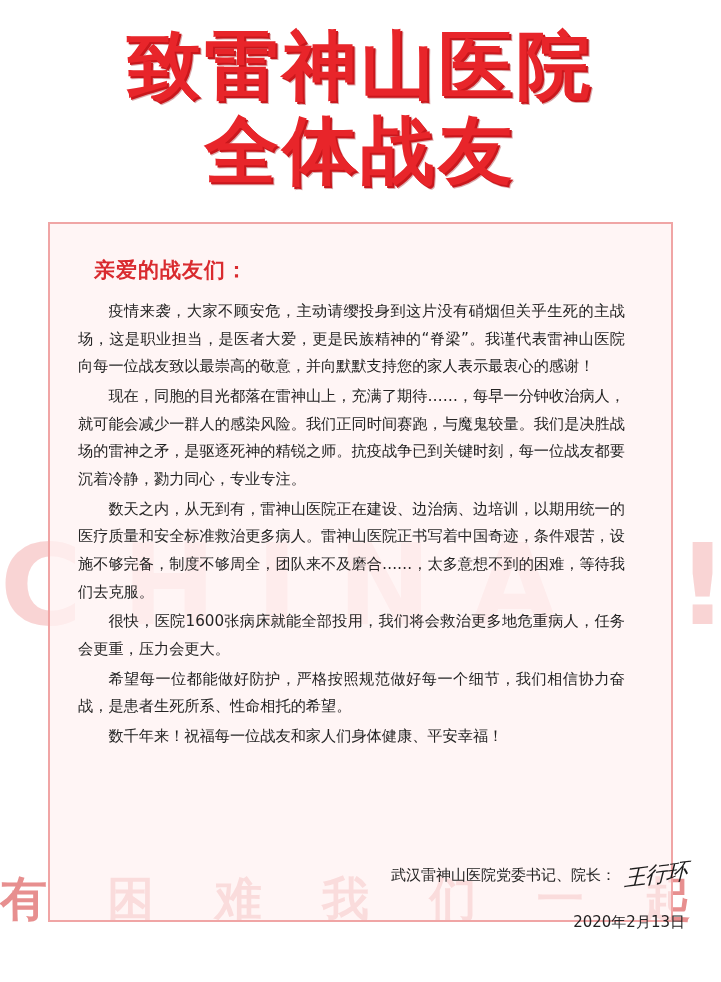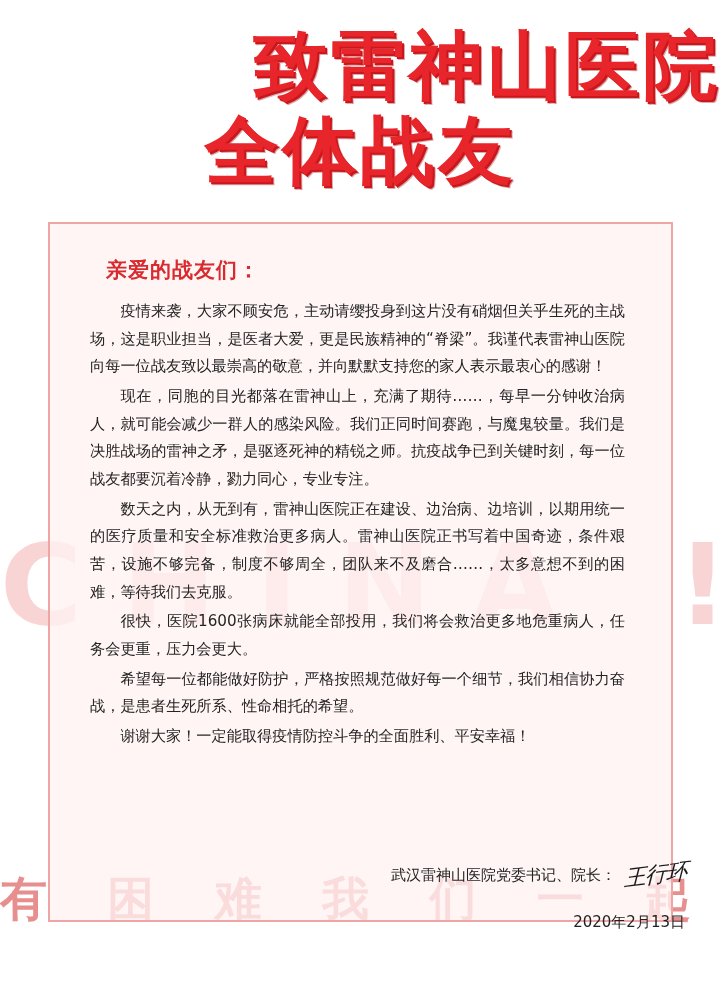--- a/index.html
+++ b/index.html
@@ -34,21 +34,21 @@
   .title-line {
     color: #e8252a;
     font-weight: bold;
     letter-spacing: 4px;
     line-height: 1.12;
     font-family: "DejaVu Sans", "Liberation Sans", sans-serif;
     text-shadow:
       2px 2px 0 #c9171c,
       3px 3px 0 rgba(150,10,14,0.35);
   }
-  .title-line-1 { font-size: 74px; text-align: right; }
+  .title-line-1 { font-size: 74px; }
   .title-line-2 { font-size: 74px; margin-top: 2px; text-align: center; }
 
   
   .watermark {
     position: absolute;
     left: 0;
     width: 721px;
     text-align: center;
     color: #f3b7b7;
     opacity: 0.75;
@@ -79,21 +79,21 @@
     left: 48px;
     width: 625px;
     height: 700px;
     background: rgba(255, 242, 242, 0.78);
     border: 2px solid #f0a5a5;
     box-sizing: border-box;
     z-index: 3;
   }
   .letter-inner {
     position: relative;
-    padding: 26px 30px 0 40px;
+    padding: 26px 30px 0 28px;
     height: 100%;
     box-sizing: border-box;
   }
 
   .salutation {
     color: #d92b2f;
     font-size: 21px;
     font-weight: bold;
     letter-spacing: 1px;
     margin: 6px 0 14px 16px;
@@ -161,21 +161,21 @@
 
   <div class="letter-card">
     <div class="letter-inner">
       <div class="salutation">亲爱的战友们：</div>
 
       <p class="para">疫情来袭，大家不顾安危，主动请缨投身到这片没有硝烟但关乎生死的主战场，这是职业担当，是医者大爱，更是民族精神的“脊梁”。我谨代表雷神山医院向每一位战友致以最崇高的敬意，并向默默支持您的家人表示最衷心的感谢！</p>
       <p class="para">现在，同胞的目光都落在雷神山上，充满了期待……，每早一分钟收治病人，就可能会减少一群人的感染风险。我们正同时间赛跑，与魔鬼较量。我们是决胜战场的雷神之矛，是驱逐死神的精锐之师。抗疫战争已到关键时刻，每一位战友都要沉着冷静，勠力同心，专业专注。</p>
       <p class="para">数天之内，从无到有，雷神山医院正在建设、边治病、边培训，以期用统一的医疗质量和安全标准救治更多病人。雷神山医院正书写着中国奇迹，条件艰苦，设施不够完备，制度不够周全，团队来不及磨合……，太多意想不到的困难，等待我们去克服。</p>
       <p class="para">很快，医院1600张病床就能全部投用，我们将会救治更多地危重病人，任务会更重，压力会更大。</p>
       <p class="para">希望每一位都能做好防护，严格按照规范做好每一个细节，我们相信协力奋战，是患者生死所系、性命相托的希望。</p>
-      <p class="para">谢谢大家！一定能取得疫情防控斗争的全面胜利、平安幸福！</p>
+      <p class="para">数千年来！祝福每一位战友和家人们身体健康、平安幸福！</p>
     </div>
   </div>
 
   <div class="signature">
     <div class="sig-row">
       <span class="sig-line">武汉雷神山医院党委书记、院长：</span>
       <span class="handwritten">王行环</span>
     </div>
     <div class="sig-line sig-date">2020年2月13日</div>
   </div>

